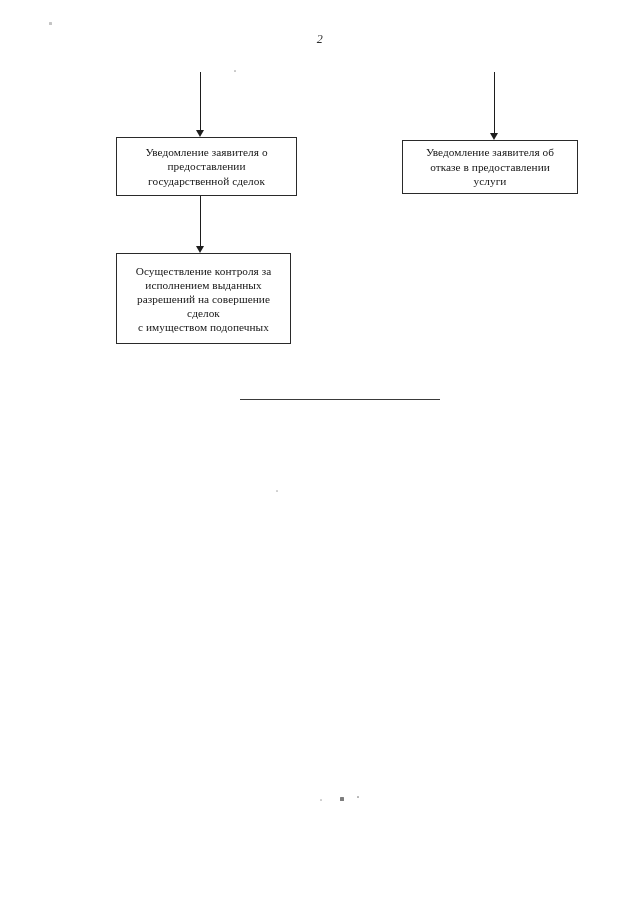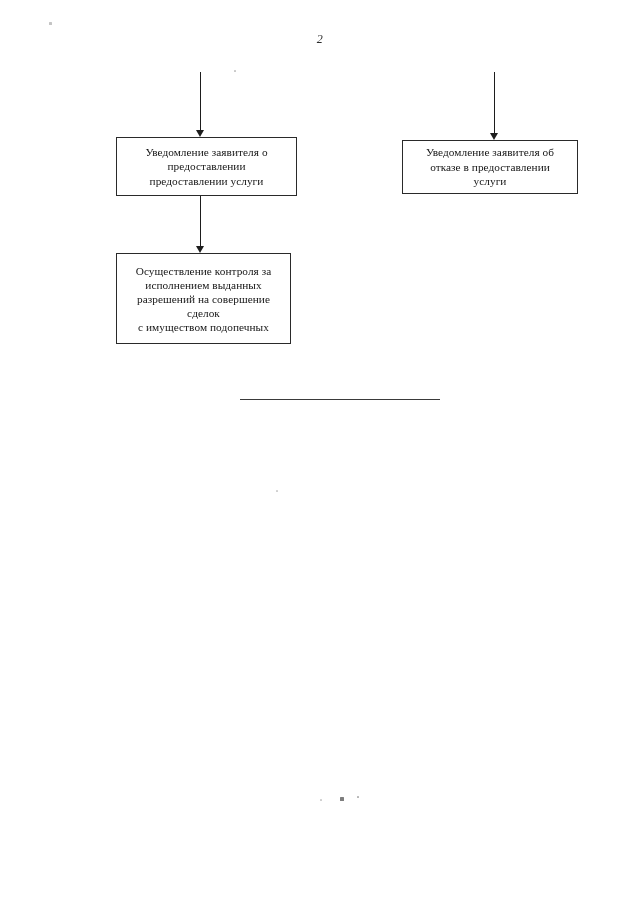--- a/index.html
+++ b/index.html
@@ -163,21 +163,21 @@
   </div>
 
   <div class="connector" id="arrow-to-notify-refusal">
     <div class="stem"></div>
     <div class="head"></div>
   </div>
 
   <div class="node" id="node-notify-grant">
     <span class="node-text">Уведомление заявителя о
 предоставлении
-предоставлении услуги</span>
+государственной сделок</span>
   </div>
 
   <div class="node" id="node-notify-refusal">
     <span class="node-text">Уведомление заявителя об
 отказе в предоставлении
 услуги</span>
   </div>
 
   <div class="connector" id="arrow-to-control">
     <div class="stem"></div>

